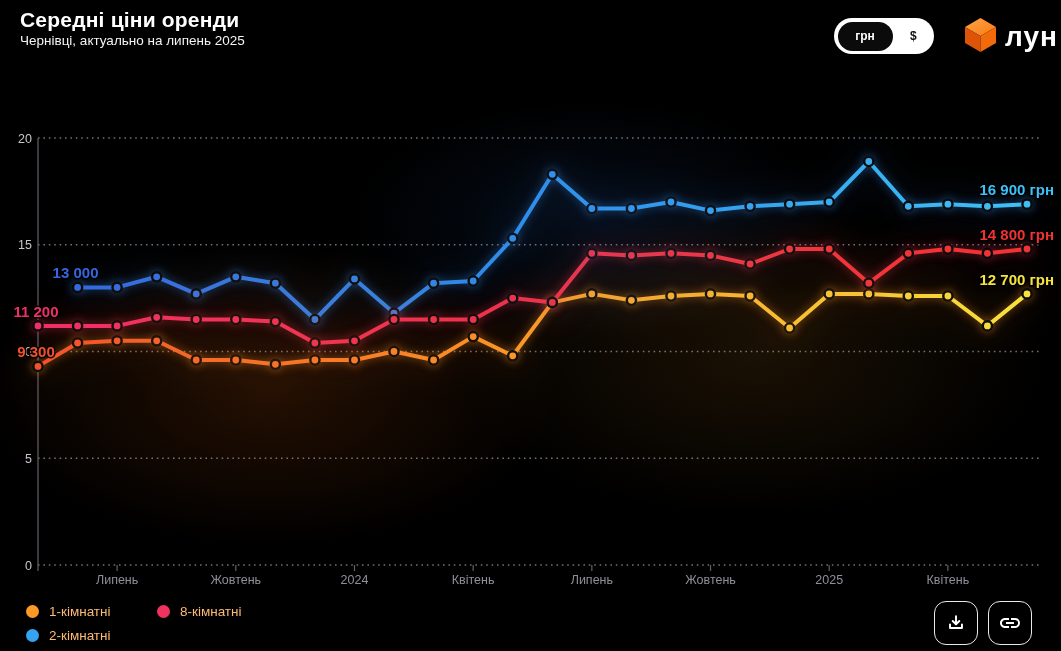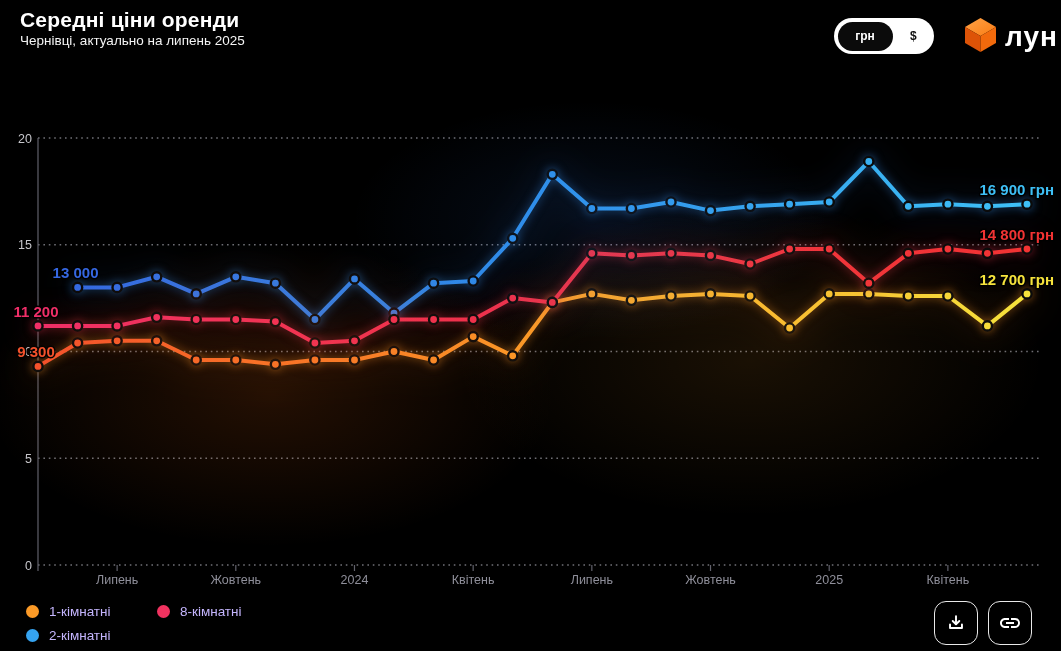--- a/index.html
+++ b/index.html
@@ -33,21 +33,21 @@
   .yTick{fill:#c6c6cb;font-size:12.5px;}
   .xTick{fill:#8f8f9a;font-size:12.5px;}
   .ptLabel{font-size:15px;font-weight:700;paint-order:stroke;stroke:#000;stroke-width:3px;stroke-linejoin:round;}
   .line-s0{filter:drop-shadow(0 0 5px rgba(255,150,40,.55)) drop-shadow(0 0 18px rgba(255,120,20,.30));}
   .line-s1{filter:drop-shadow(0 0 5px rgba(242,50,80,.5)) drop-shadow(0 0 16px rgba(242,40,60,.25));}
   .line-s2{filter:drop-shadow(0 0 5px rgba(60,150,245,.5)) drop-shadow(0 0 16px rgba(50,130,245,.25));}
   
   .legend{position:absolute;left:26px;top:604px;width:280px;display:grid;grid-template-columns:131px auto;grid-row-gap:9px;z-index:6;}
   .legend-item{display:flex;align-items:center;cursor:pointer;}
   .legend-dot{width:13px;height:13px;border-radius:50%;margin-right:10px;flex:0 0 13px;}
-  .legend-label{font-size:13.5px;color:#c4b5fd;}
+  .legend-label{font-size:13.5px;color:#fdba74;}
   .actions{position:absolute;left:934px;top:601px;display:flex;gap:10px;z-index:6;}
   .act-btn{
     width:44px;height:44px;border-radius:12px;border:1.5px solid #e9e9e9;background:#000;
     display:flex;align-items:center;justify-content:center;cursor:pointer;padding:0;
   }
   .act-btn svg{display:block;}
 </style>
 </head>
 <body>
 

